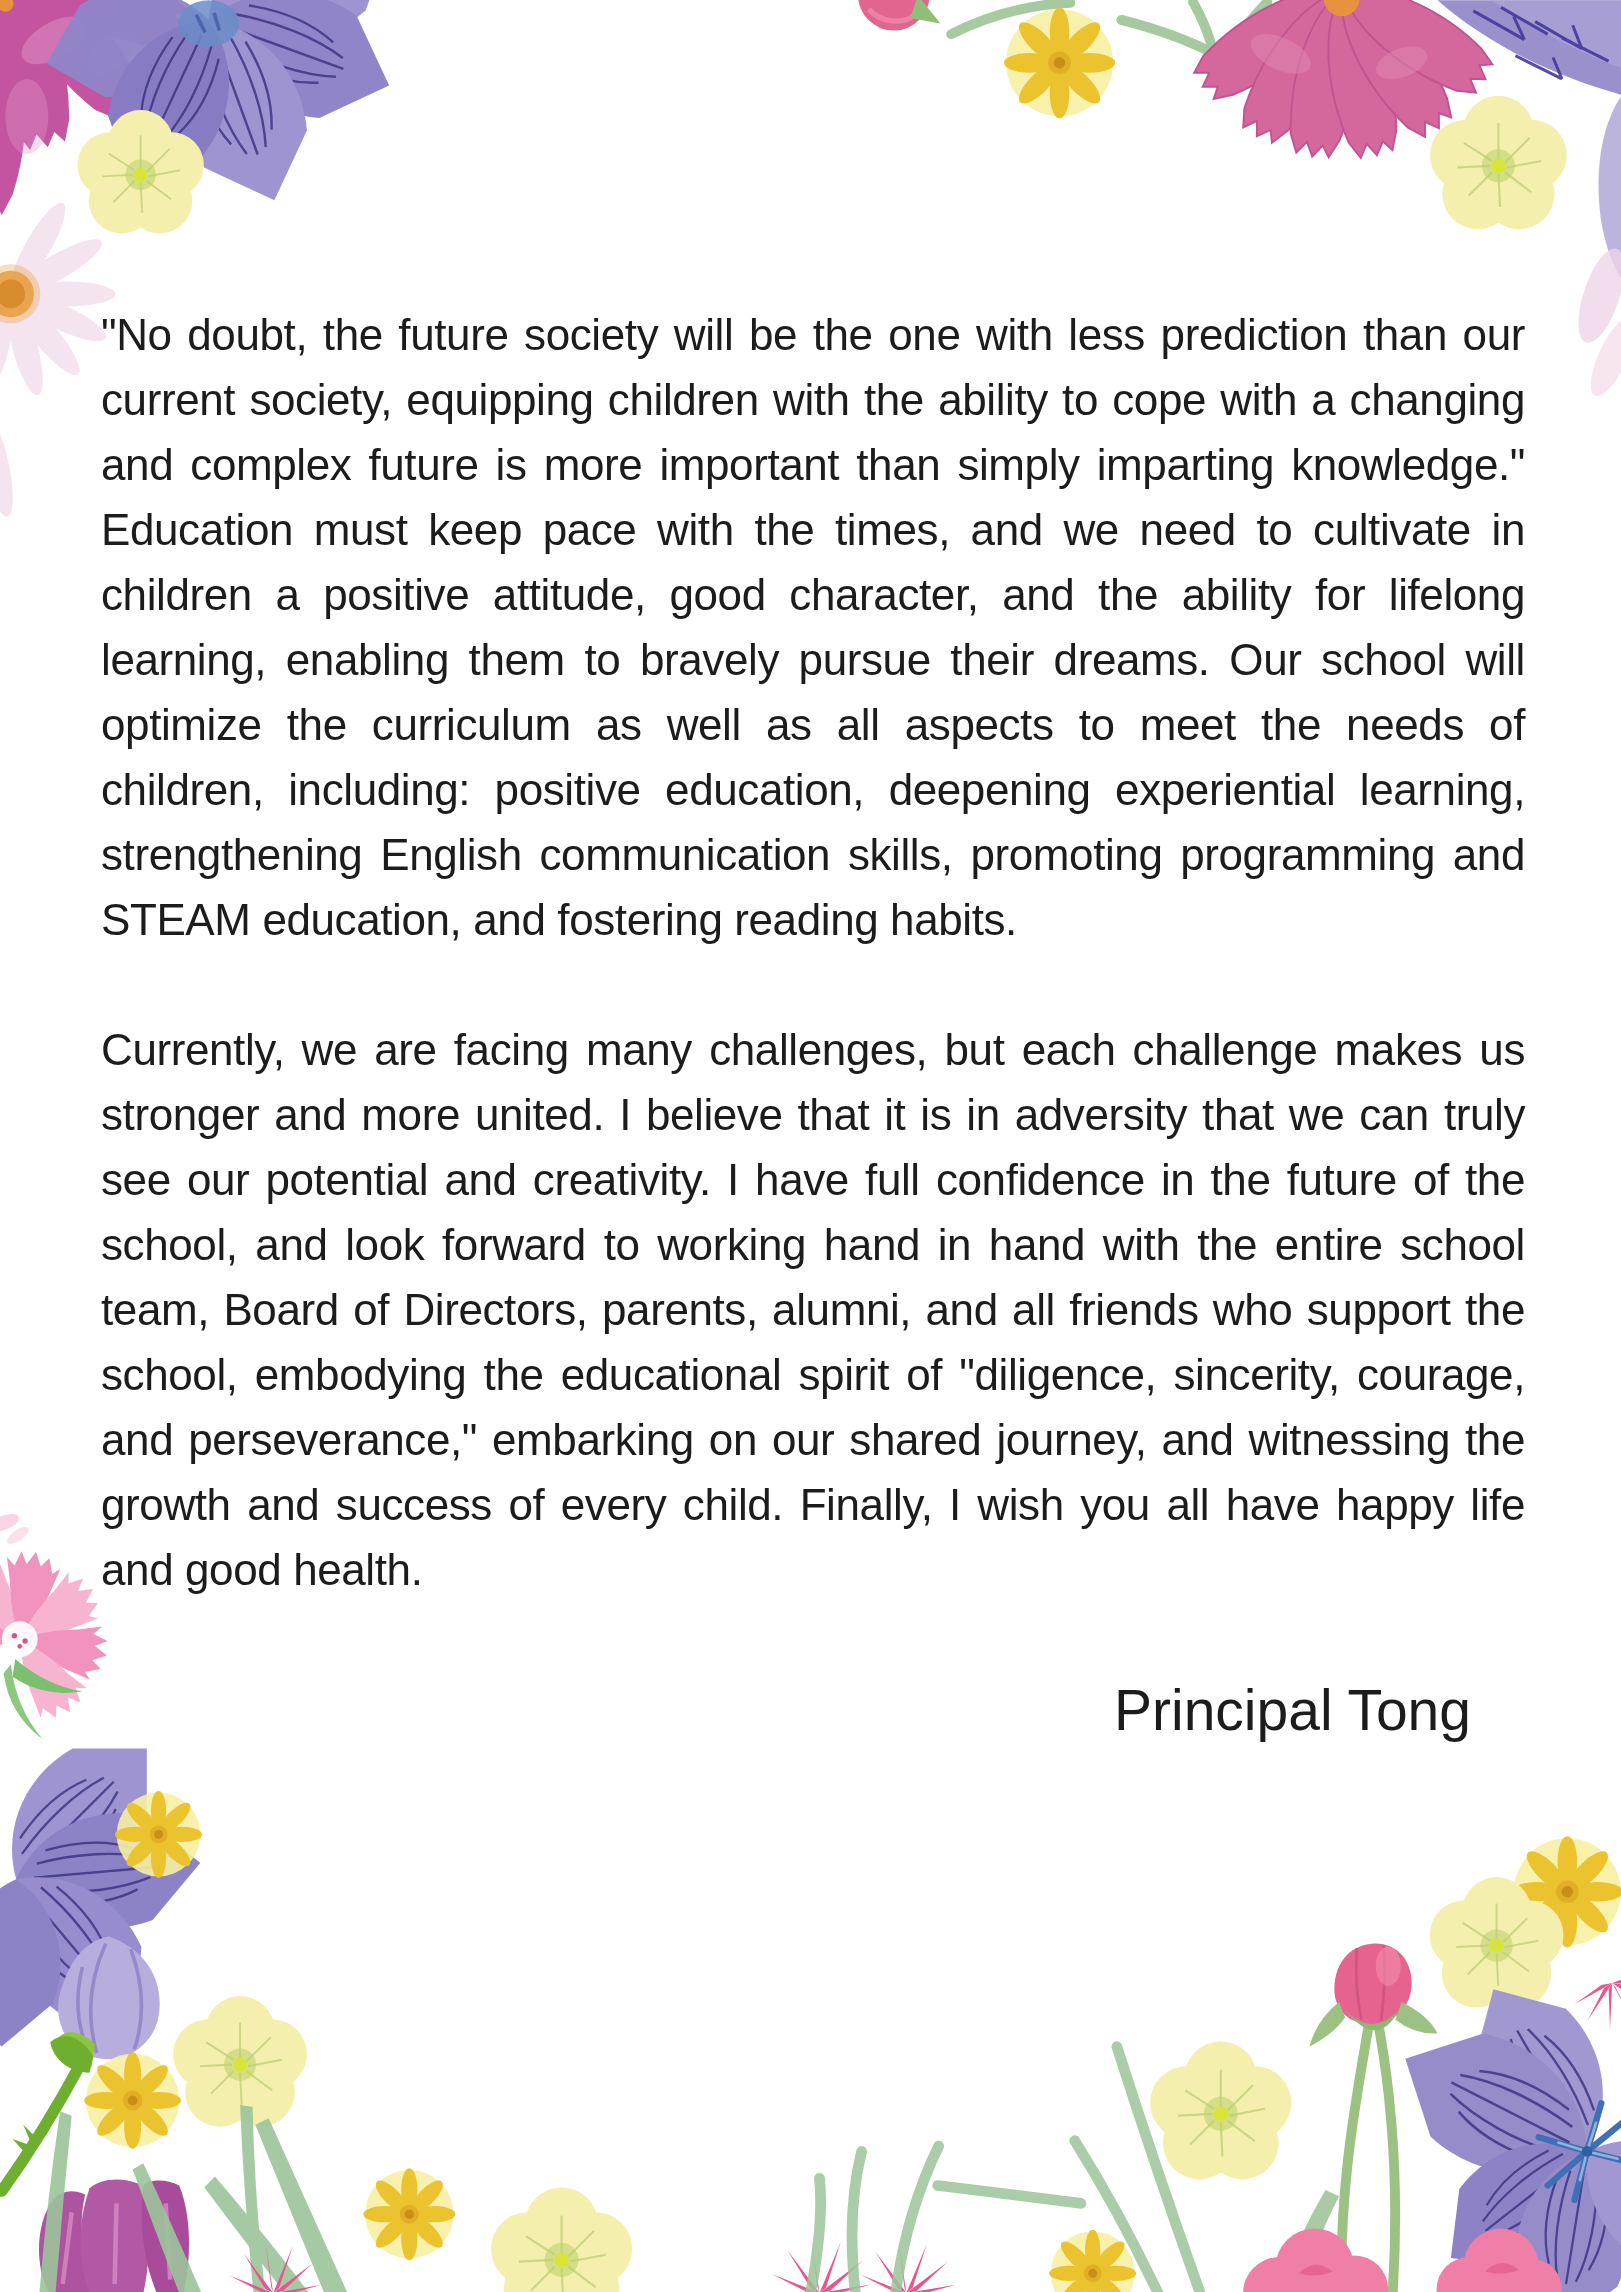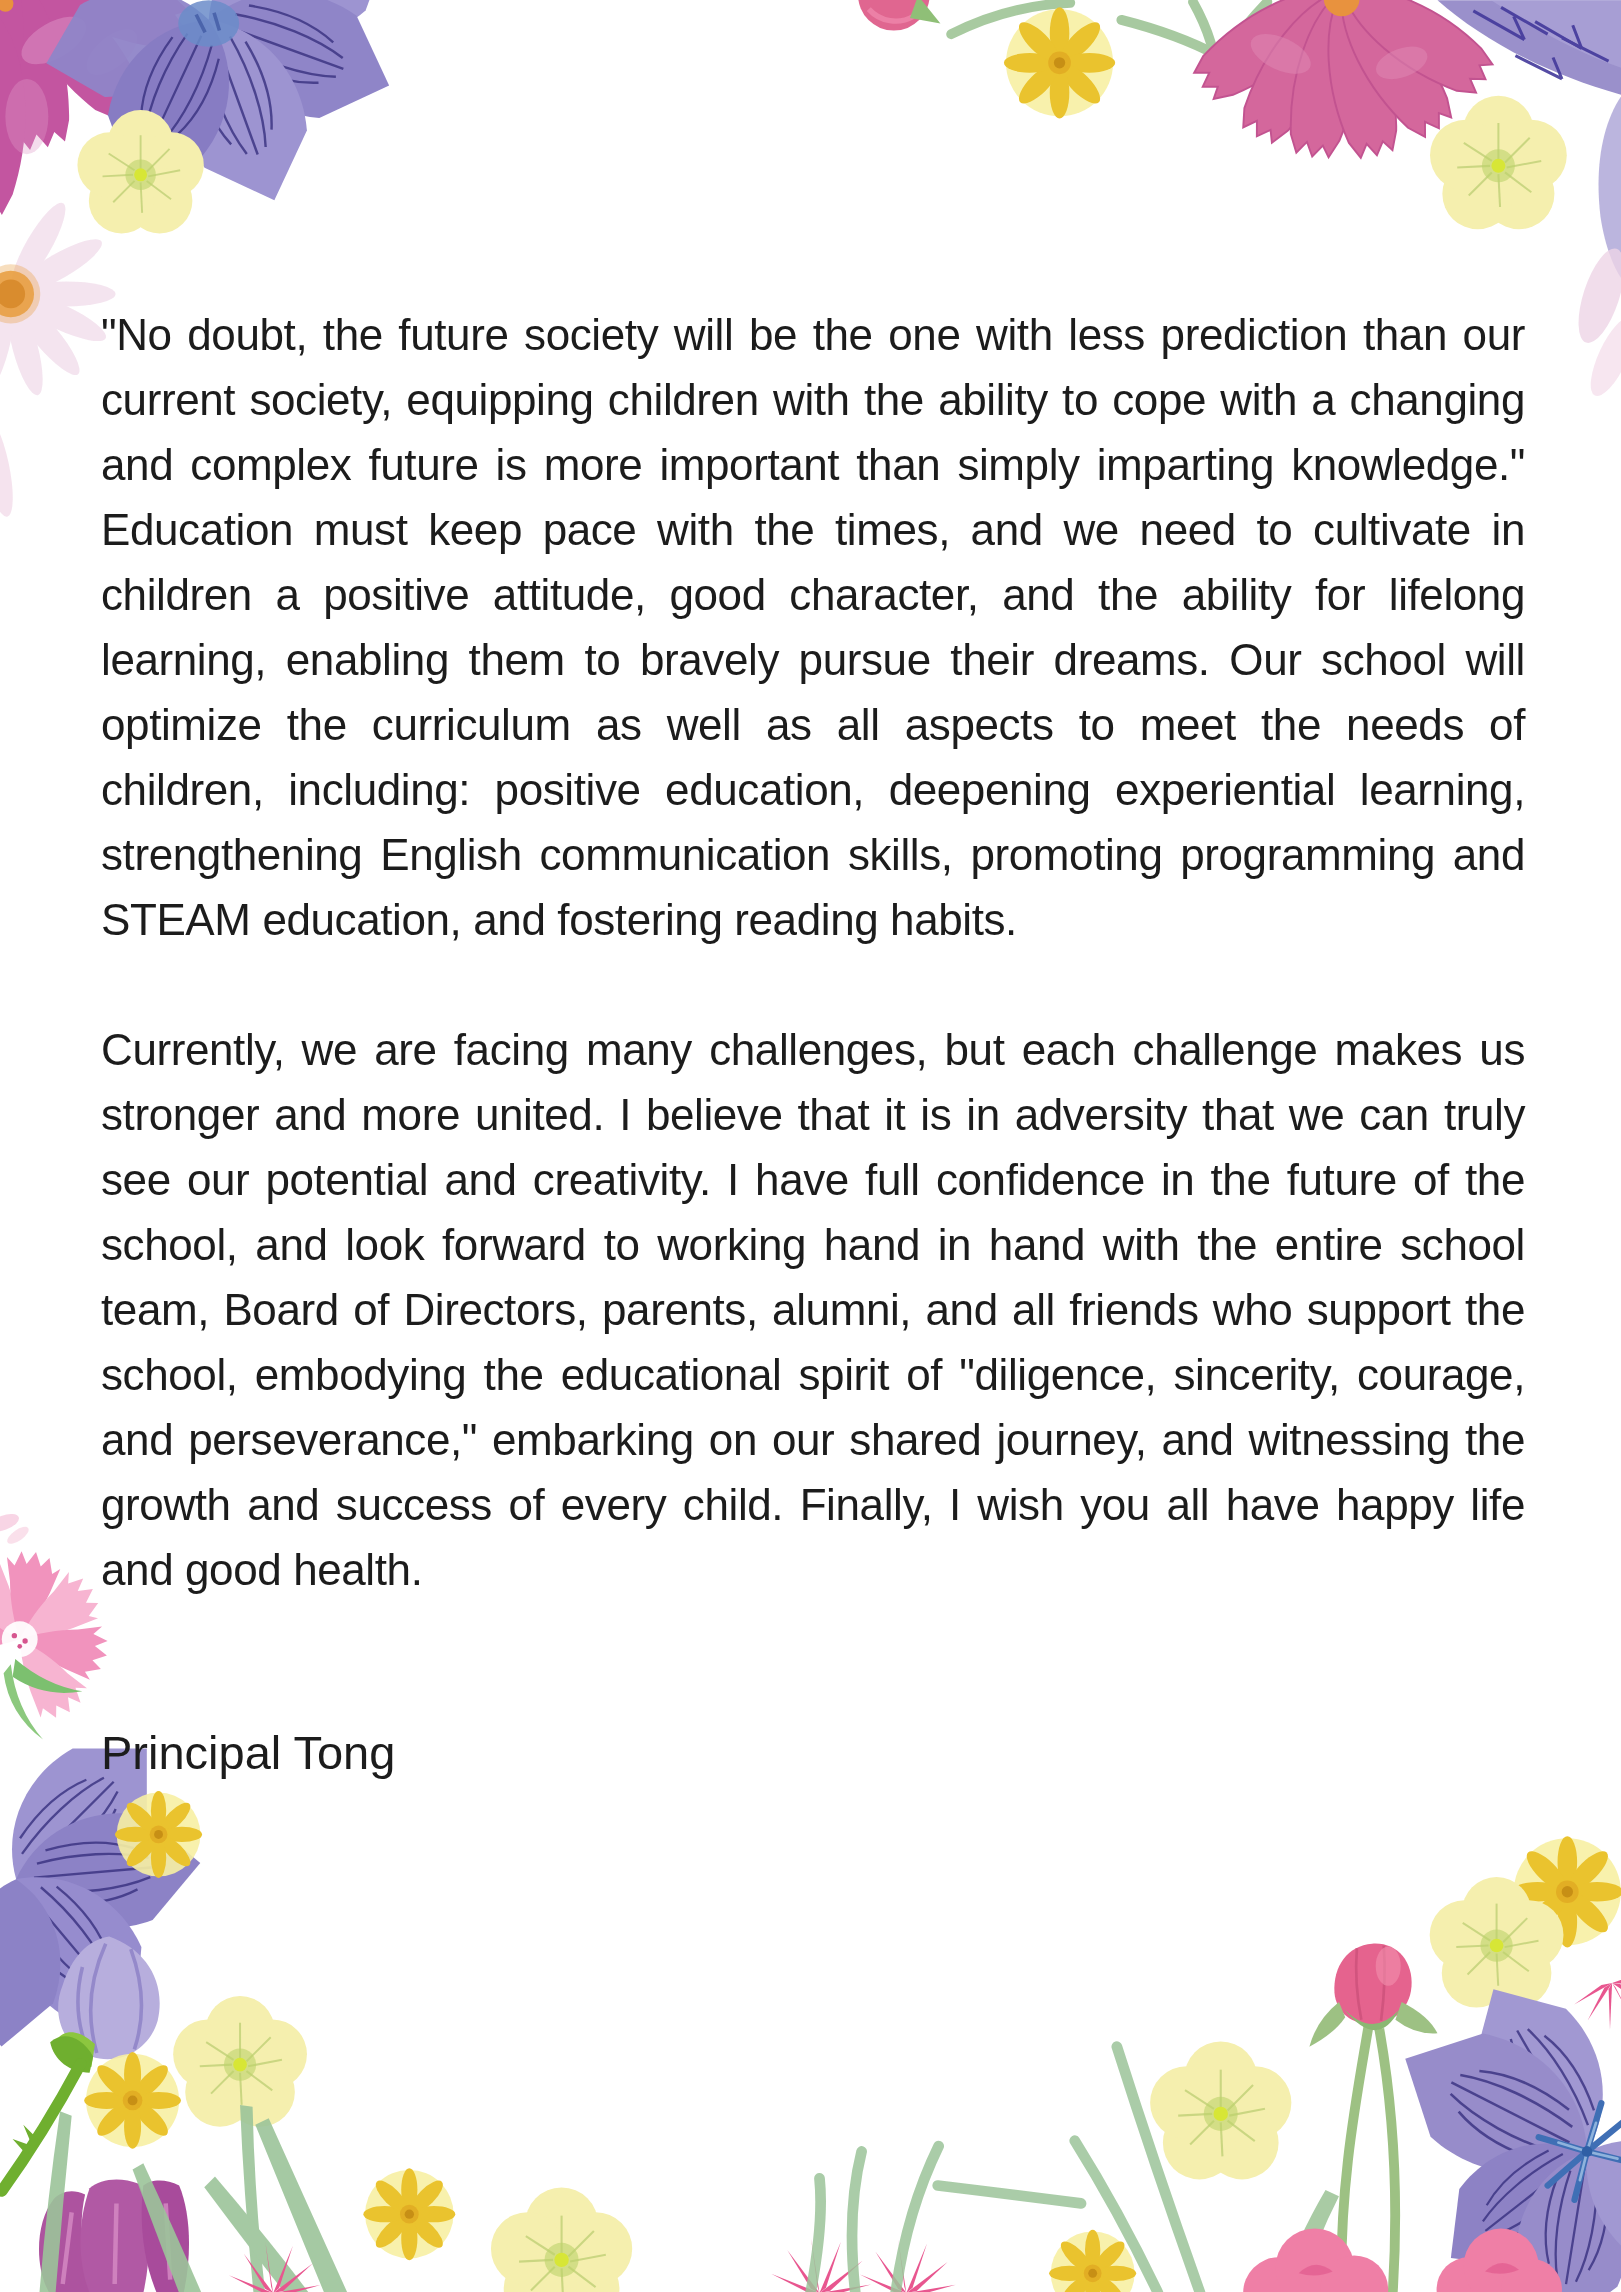--- a/index.html
+++ b/index.html
@@ -25,24 +25,24 @@
     margin:0 0 65px 0;
     font-size:44px;
     line-height:65px;
     letter-spacing:-0.4px;
     color:#1c1c1c;
     text-align:justify;
     font-weight:400;
   }
   .body-par:last-of-type{margin-bottom:8px;}
   .signature{
-    margin-top:118px;
-    text-align:left;
+    margin-top:76px;
+    text-align:right;
     padding-right:54px;
-    font-size:47px;
+    font-size:57px;
     line-height:65px;
     color:#1c1c1c;
   }
 </style>
 </head>
 <body>
 
 <div class="page">
 
   <svg id="deco-top" class="floral" width="1622" height="681" viewBox="0 0 1811 760" xmlns="http://www.w3.org/2000/svg">

